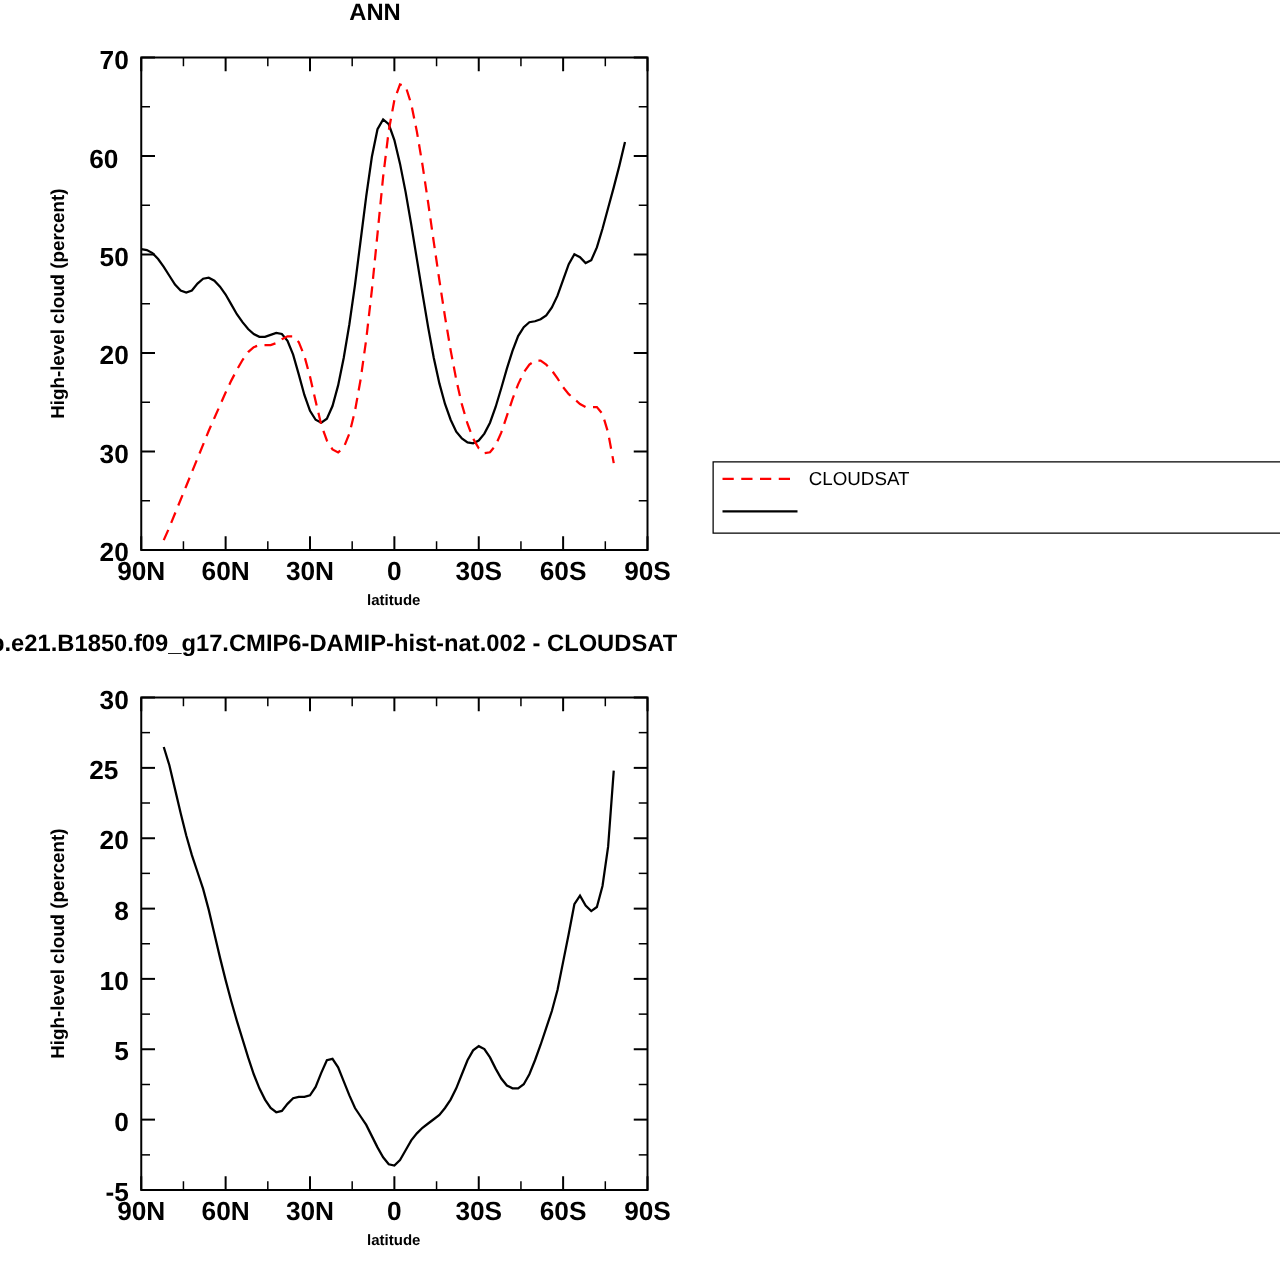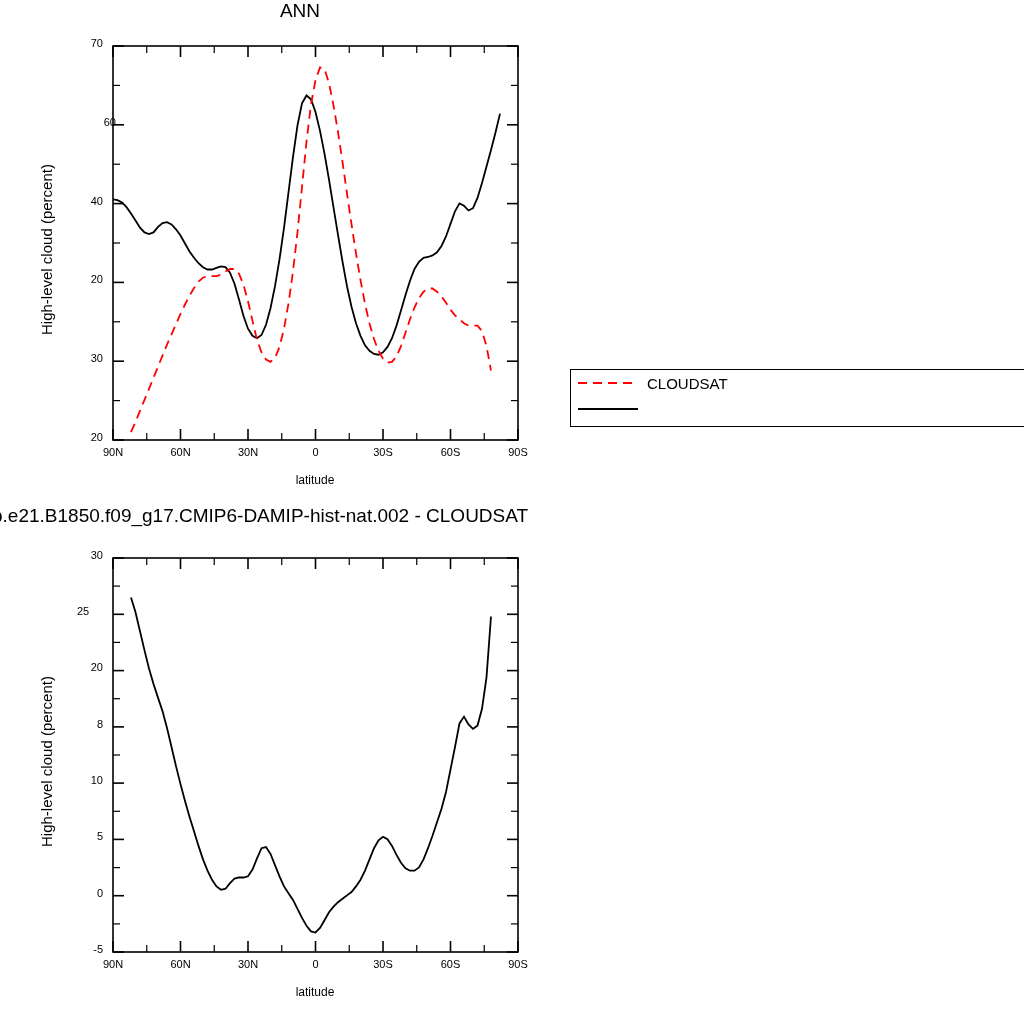--- a/index.html
+++ b/index.html
@@ -10,20 +10,21 @@
   body {
     width: 1024px;
     height: 1024px;
     position: relative;
     font-family: "Liberation Sans", sans-serif;
     color: #000000;
     overflow: hidden;
   }
   .panel {
     position: absolute;
+    font-weight: bold;
   }
   .chart-title {
     position: absolute;
     font-size: 19px;
     text-align: center;
     color: #000;
     white-space: nowrap;
   }
   .axis-label {
     position: absolute;
@@ -34,21 +35,21 @@
   .ylabel {
     position: absolute;
     font-size: 15px;
     color: #000;
     white-space: nowrap;
     transform-origin: 0 0;
     transform: rotate(-90deg);
   }
   .tick-label {
     position: absolute;
-    font-size: 11px;
+    font-size: 21px;
     color: #000;
     white-space: nowrap;
     text-align: center;
   }
   .legend-box {
     position: absolute;
     border: 1px solid #000;
     background: #ffffff;
     box-sizing: border-box;
     margin-left: 46px;
@@ -148,22 +149,22 @@
       <line x1="416.75" y1="46" x2="416.75" y2="53"></line>
       <line x1="484.25" y1="46" x2="484.25" y2="53"></line>
     </g>
 
     <polyline fill="none" stroke="#000000" stroke-width="1.8" points="113.0,199.3 117.5,200.1 122.0,202.5 126.5,207.2 131.0,213.5 135.5,220.6 140.0,227.7 144.5,232.4 149.0,234.0 153.5,232.4 158.0,226.9 162.5,223.0 167.0,222.2 171.5,224.5 176.0,229.3 180.5,235.6 185.0,243.5 189.5,251.4 194.0,257.7 198.5,263.2 203.0,267.2 207.5,269.5 212.0,269.5 216.5,267.9 221.0,266.4 225.5,267.2 230.0,272.7 234.5,283.7 239.0,299.5 243.5,316.0 248.0,328.7 252.5,335.8 257.0,338.2 261.5,335.0 266.0,324.8 270.5,308.3 275.0,286.2 279.5,259.4 284.0,227.9 288.5,192.4 293.0,156.9 297.5,125.4 302.0,103.4 306.5,95.5 311.0,99.4 315.5,112.0 320.0,130.9 324.5,153.7 329.0,179.7 333.5,207.3 338.0,234.9 342.5,261.7 347.0,286.2 351.5,306.7 356.0,323.2 360.5,335.8 365.0,345.3 369.5,350.8 374.0,353.9 378.5,354.7 383.0,352.4 387.5,346.9 392.0,338.2 396.5,325.6 401.0,310.6 405.5,294.9 410.0,280.7 414.5,268.9 419.0,261.8 423.5,257.8 428.0,257.0 432.5,255.4 437.0,252.3 441.5,246.0 446.0,236.5 450.5,223.9 455.0,211.3 459.5,203.4 464.0,205.8 468.5,210.5 473.0,208.2 477.5,197.9 482.0,183.0 486.5,166.4 491.0,149.9 495.5,132.5 500.0,113.6"></polyline>
 
     <polyline fill="none" stroke="#ff0000" stroke-width="1.8" stroke-dasharray="9,6" points="131.0,432.1 135.5,421.9 140.0,410.8 144.5,399.8 149.0,388.8 153.5,377.7 158.0,366.7 162.5,355.7 167.0,344.6 171.5,334.4 176.0,324.2 180.5,314.0 185.0,304.5 189.5,295.9 194.0,288.0 198.5,281.7 203.0,277.7 207.5,276.1 212.0,276.1 216.5,276.1 221.0,274.5 225.5,271.4 230.0,269.0 234.5,269.0 239.0,273.7 243.5,284.7 248.0,301.3 252.5,320.9 257.0,339.8 261.5,352.4 266.0,359.5 270.5,361.9 275.0,358.0 279.5,346.9 284.0,328.7 288.5,303.5 293.0,271.4 297.5,232.0 302.0,187.1 306.5,141.5 311.0,104.5 315.5,80.1 320.0,67.5 324.5,69.0 329.0,83.2 333.5,105.3 338.0,132.0 342.5,162.0 347.0,193.5 351.5,224.2 356.0,253.4 360.5,280.1 365.0,303.7 369.5,323.5 374.0,339.0 378.5,350.8 383.0,358.7 387.5,362.6 392.0,361.8 396.5,356.3 401.0,346.1 405.5,332.7 410.0,319.3 414.5,307.5 419.0,298.0 423.5,291.7 428.0,288.5 432.5,288.5 437.0,291.7 441.5,296.4 446.0,302.7 450.5,309.8 455.0,315.3 459.5,319.3 464.0,323.2 468.5,325.6 473.0,325.6 477.5,325.6 482.0,331.1 486.5,346.1 491.0,370.5"></polyline>
   </svg>
 
   <div class="tick-label" style="left:63px;top:37px;width:40px;text-align:right;">70</div>
-  <div class="tick-label" style="left:76px;top:116px;width:40px;text-align:right;">60</div>
-  <div class="tick-label" style="left:63px;top:195px;width:40px;text-align:right;">40</div>
+  <div class="tick-label" style="left:63px;top:116px;width:40px;text-align:center;">60</div>
+  <div class="tick-label" style="left:63px;top:195px;width:40px;text-align:right;">50</div>
   <div class="tick-label" style="left:63px;top:273px;width:40px;text-align:right;">20</div>
   <div class="tick-label" style="left:63px;top:352px;width:40px;text-align:right;">30</div>
   <div class="tick-label" style="left:63px;top:431px;width:40px;text-align:right;">20</div>
 
   <div class="tick-label" style="left:83px;top:446px;width:60px;">90N</div>
   <div class="tick-label" style="left:150.5px;top:446px;width:60px;">60N</div>
   <div class="tick-label" style="left:218px;top:446px;width:60px;">30N</div>
   <div class="tick-label" style="left:285.5px;top:446px;width:60px;">0</div>
   <div class="tick-label" style="left:353px;top:446px;width:60px;">30S</div>
   <div class="tick-label" style="left:420.5px;top:446px;width:60px;">60S</div>

